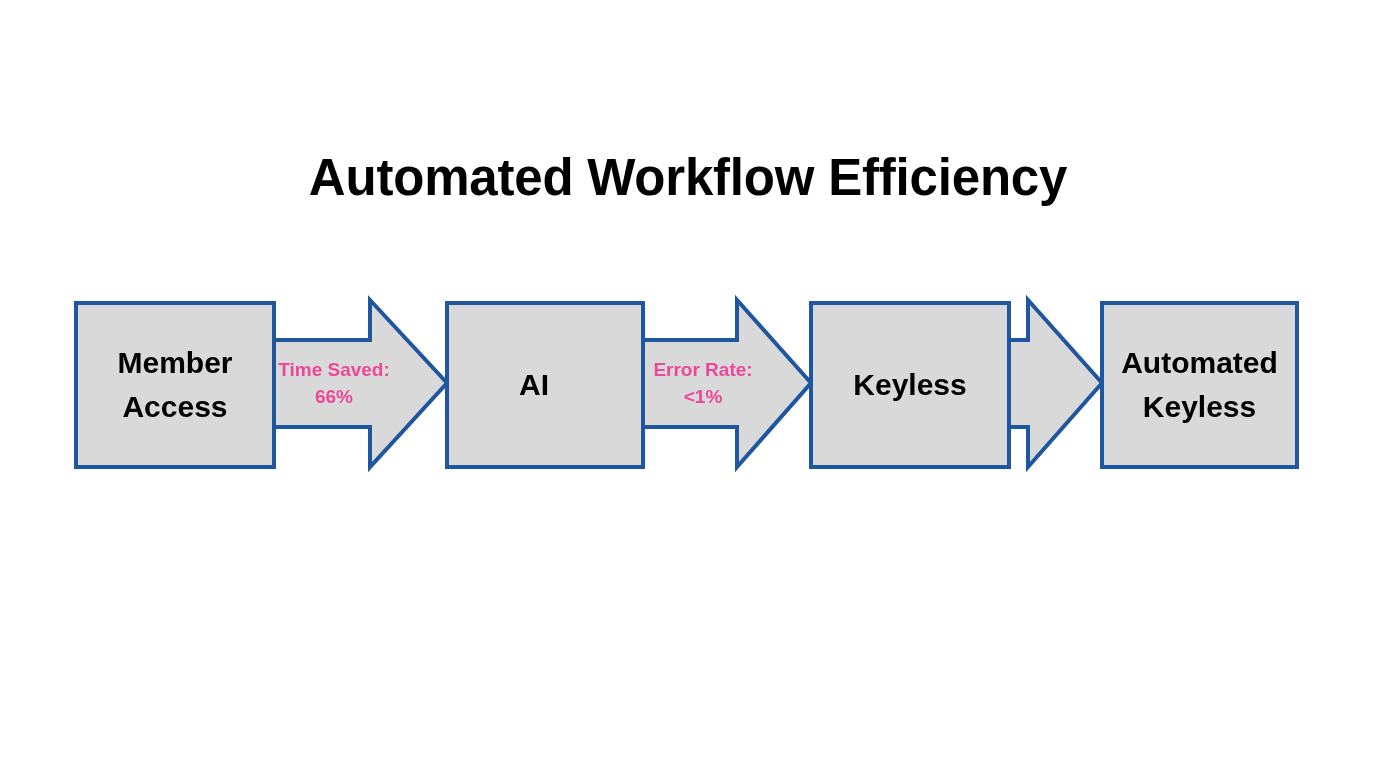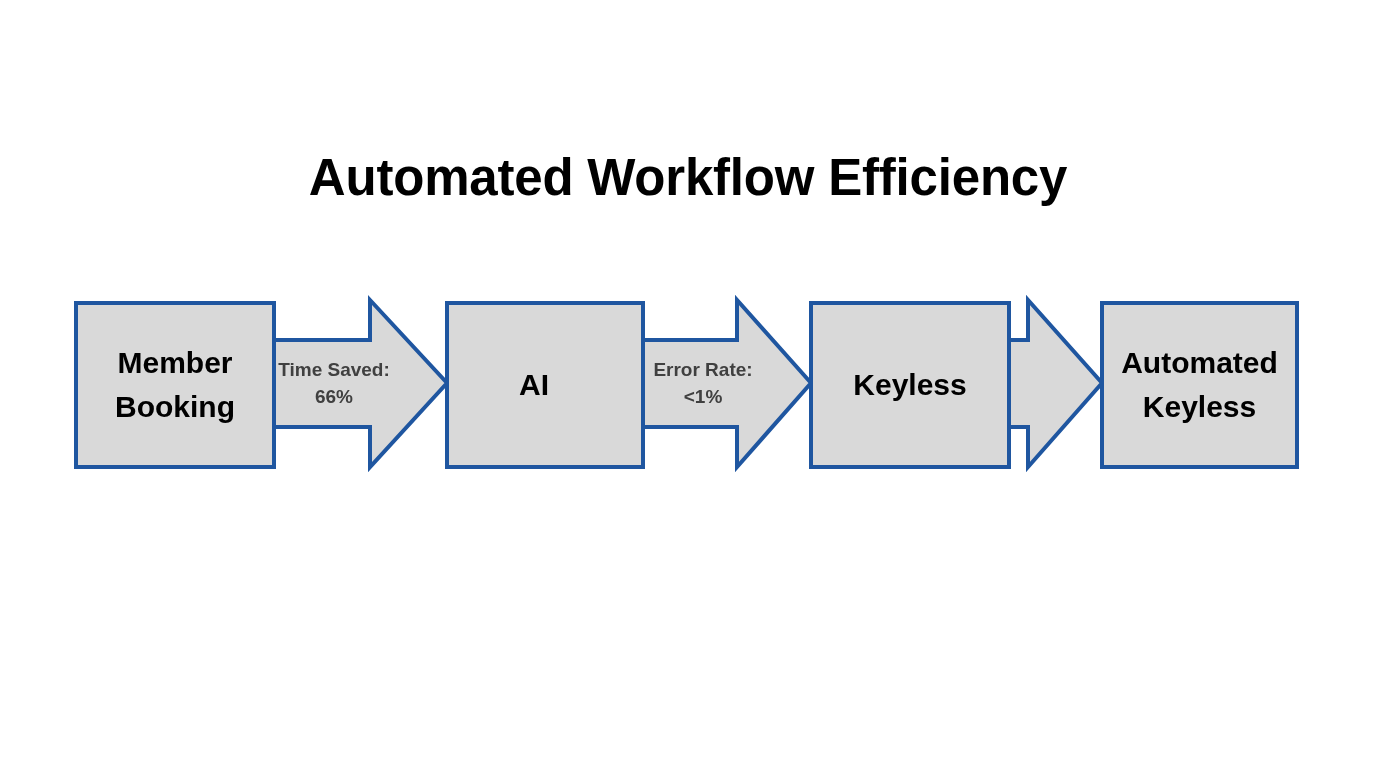--- a/index.html
+++ b/index.html
@@ -73,21 +73,21 @@
   .edge-label {
     position: absolute;
     display: flex;
     flex-direction: column;
     align-items: center;
     justify-content: center;
     text-align: center;
     font-size: 19px;
     font-weight: 700;
     line-height: 27px;
-    color: #404040;
+    color: #ec4899;
     font-family: "Liberation Sans", sans-serif;
     pointer-events: none;
   }
   .edge-label span { display: block; white-space: nowrap; }
 
   
   #node-0-label { left: 76px;   top: 303px; width: 198px; height: 164px; }
   #node-1-label { left: 436px;  top: 303px; width: 196px; height: 164px; }
   #node-2-label { left: 811px;  top: 303px; width: 198px; height: 164px; }
   #node-3-label { left: 1102px; top: 303px; width: 195px; height: 164px; text-align: right; }
@@ -117,21 +117,21 @@
 
       <rect x="447" y="303" width="196" height="164" fill="#D9D9D9" stroke="#1F56A0" stroke-width="4"></rect>
 
       <rect x="811" y="303" width="198" height="164" fill="#D9D9D9" stroke="#1F56A0" stroke-width="4"></rect>
 
       <rect x="1102" y="303" width="195" height="164" fill="#D9D9D9" stroke="#1F56A0" stroke-width="4"></rect>
     </svg>
 
     <div class="node-label" id="node-0-label">
       <span>Member</span>
-      <span>Booking</span>
+      <span>Access</span>
     </div>
 
     <div class="node-label" id="node-1-label">
       <span>AI</span>
     </div>
 
     <div class="node-label" id="node-2-label">
       <span>Keyless</span>
     </div>
 

